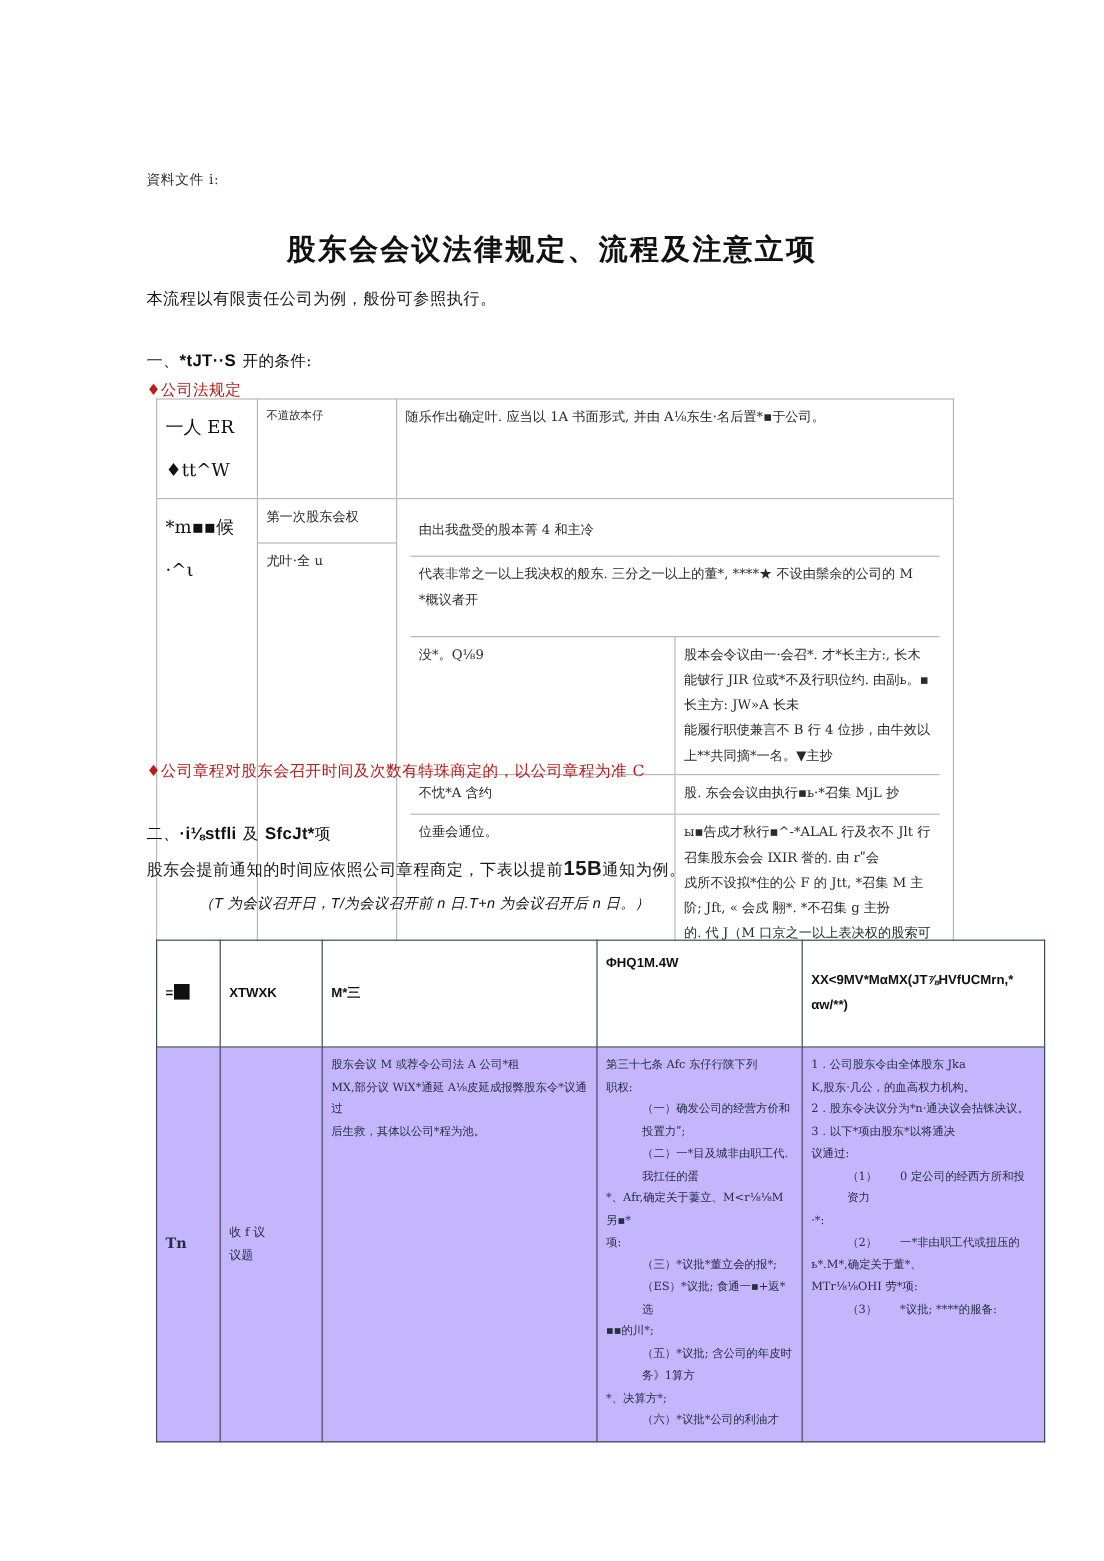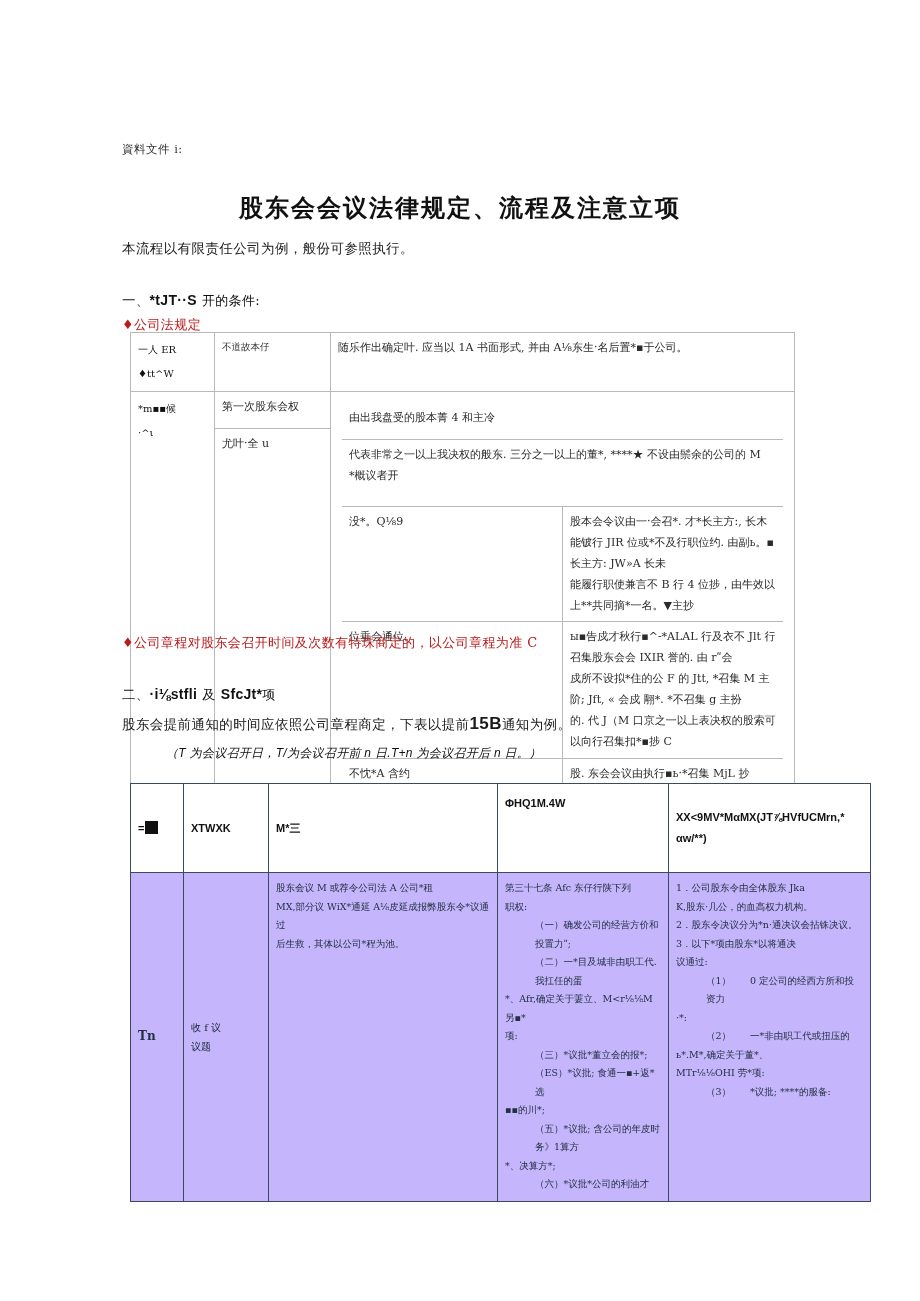--- a/index.html
+++ b/index.html
@@ -95,21 +95,21 @@
   }
   .t1 td{
     border:1px solid #b9b9b9;
     vertical-align:top;
     padding:5px 6px 5px 7px;
     font-size:11px;
     line-height:1.9;
     color:#2a2a2a;
     font-family:"DejaVu Serif", serif;
   }
-  .t1 .c-first{ font-size:10px; line-height:2.4; color:#111; }
+  .t1 .c-first{ font-size:15px; line-height:2.4; color:#111; }
   .t1 .c-second{ font-size:9.5px; }
   .t1 .sub{
     width:100%;
     border-collapse:collapse;
     table-layout:fixed;
   }
   .t1 .sub td{
     border:0;
     border-top:1px solid #b9b9b9;
     padding:5px 6px 5px 7px;
@@ -217,30 +217,30 @@
                 </td>
               </tr>
               <tr>
                 <td class="lbl" style="height:80px;">没*。Q⅛9</td>
                 <td>
                   <div>股本会令议由一·会召*. 才*长主方:, 长木能铍行 JIR 位或*不及行职位约. 由副ь。▪长主方: JW»A 长未</div>
                   <div>能履行职使兼言不 B 行 4 位捗，由牛效以上**共同摘*一名。▼主抄</div>
                 </td>
               </tr>
               <tr>
+                <td class="lbl" style="height:22px;">不忱*A 含约</td>
+                <td>股. 东会会议由执行▪ь·*召集 MjL 抄</td>
+              </tr>
+              <tr>
                 <td class="lbl" style="height:84px;">位垂会通位。</td>
                 <td>
                   <div>ы▪告戍才秋行▪^-*ALAL 行及衣不 Jlt 行召集股东会会 IXIR 誉的. 由 rʺ会</div>
                   <div>戍所不设拟*住的公 F 的 Jtt, *召集 M 主阶; Jft, « 会戍 翢*. *不召集 g 主扮</div>
                   <div>的. 代 J（M 口京之一以上表决权的股索可以向行召集扣*▪捗 C</div>
                 </td>
-              </tr>
-              <tr>
-                <td class="lbl" style="height:22px;">不忱*A 含约</td>
-                <td>股. 东会会议由执行▪ь·*召集 MjL 抄</td>
               </tr>
             </tbody>
           </table>
         </td>
       </tr>
     </tbody>
   </table>
 
   <div class="bullet-line" style="left:122px; top:634px;">♦公司章程对股东会召开时间及次数有特珠商定的，以公司章程为准 C</div>
 

